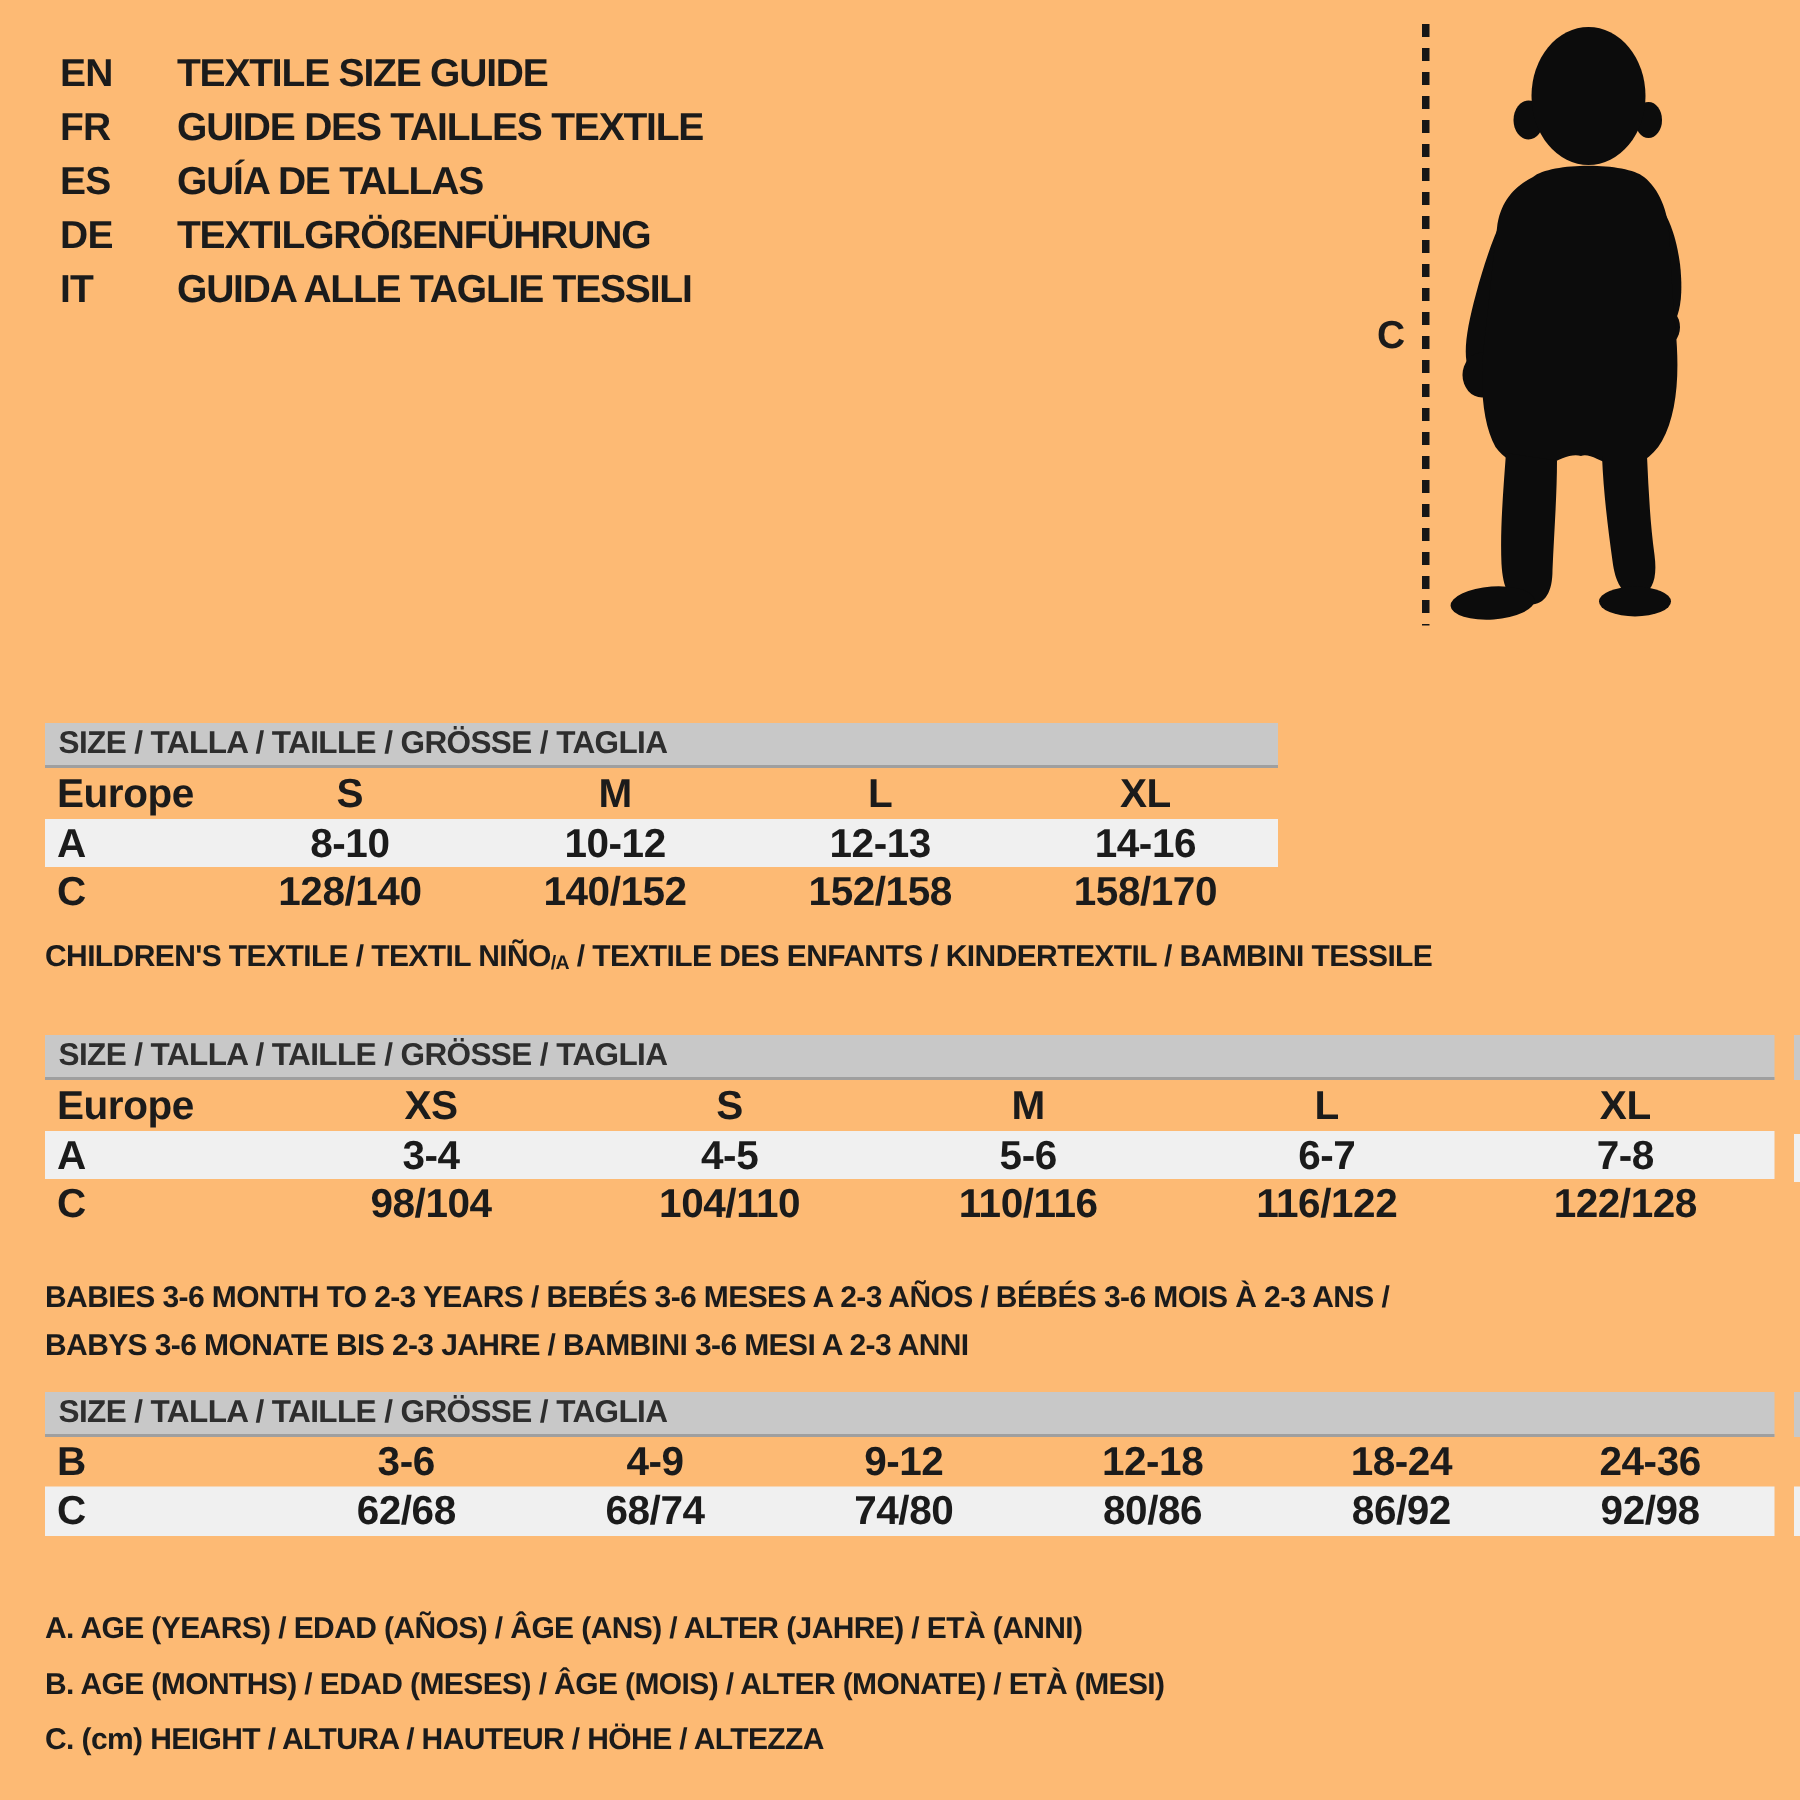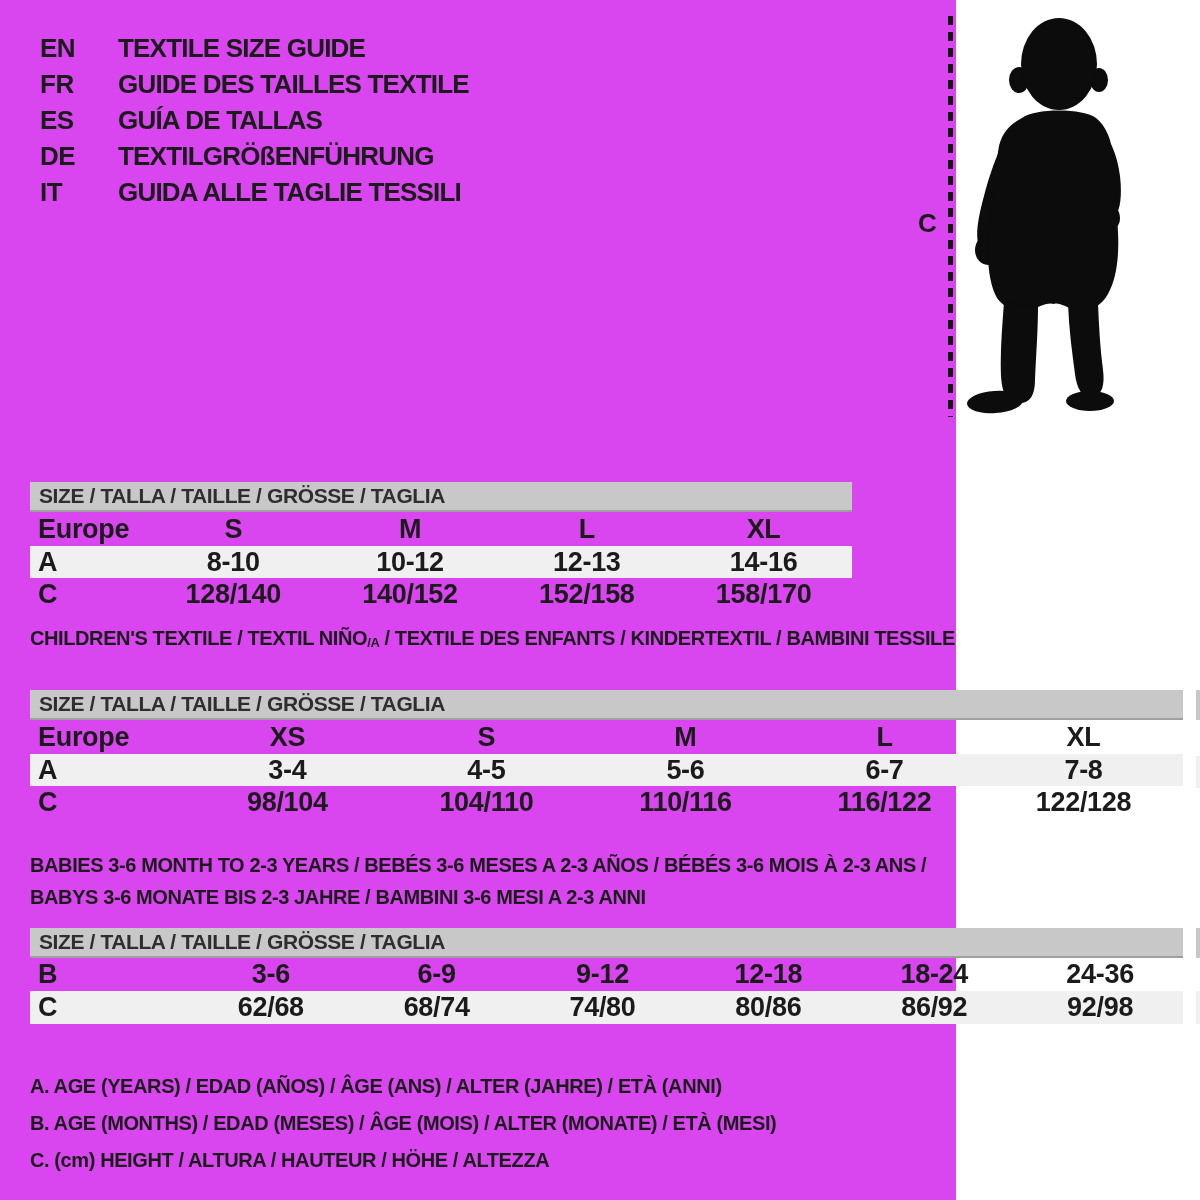--- a/index.html
+++ b/index.html
@@ -9,21 +9,21 @@
     --ink:#1b1b1b;
     --silhouette:#0c0c0c;
   }
   html,body{margin:0;padding:0;}
   body{
     width:1200px;height:1200px;background:#ffffff;
     font-family:"Liberation Sans","DejaVu Sans",sans-serif;
     color:var(--ink);
     overflow:hidden;
   }
-  .page{position:relative;width:956px;height:1200px;background:#d946ef;}
+  .page{position:relative;width:1200px;height:1200px;background:#fdba74;}
 
   
   .lang-block{position:absolute;left:40px;top:30px;}
   .lang-row{display:flex;height:36px;align-items:center;}
   .lang-code{width:78px;font-weight:bold;font-size:26px;letter-spacing:-0.5px;}
   .lang-label{font-weight:bold;font-size:26px;letter-spacing:-0.8px;white-space:nowrap;}
 
   
   .figure{position:absolute;left:900px;top:0;width:300px;height:440px;}
   .dash-line{
@@ -183,21 +183,21 @@
 
   <div class="sg-heading heading-babies">
     <div>BABIES 3-6 MONTH TO 2-3 YEARS / BEBÉS 3-6 MESES A 2-3 AÑOS / BÉBÉS 3-6 MOIS À 2-3 ANS /</div>
     <div>BABYS 3-6 MONATE BIS 2-3 JAHRE / BAMBINI 3-6 MESI A 2-3 ANNI</div>
   </div>
   <div class="sg-table tbl-babies">
     <div class="sg-bar">SIZE / TALLA / TAILLE / GRÖSSE / TAGLIA</div>
     <div class="sg-row rh33">
       <div class="cell label">B</div>
       <div class="cell">3-6</div>
-      <div class="cell">6-9</div>
+      <div class="cell">4-9</div>
       <div class="cell">9-12</div>
       <div class="cell">12-18</div>
       <div class="cell">18-24</div>
       <div class="cell">24-36</div>
     </div>
     <div class="sg-row rh33 shade">
       <div class="cell label">C</div>
       <div class="cell">62/68</div>
       <div class="cell">68/74</div>
       <div class="cell">74/80</div>

